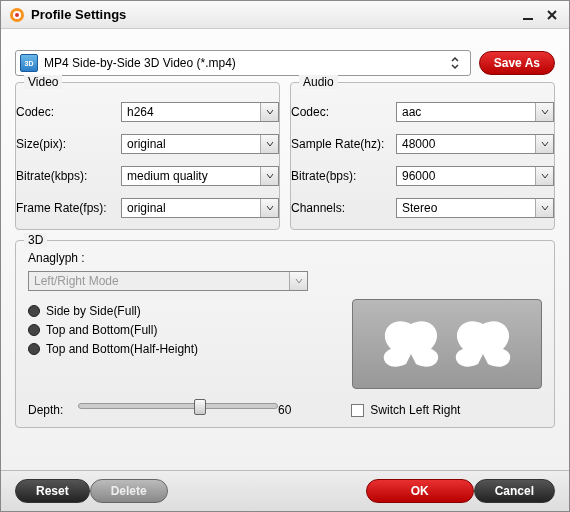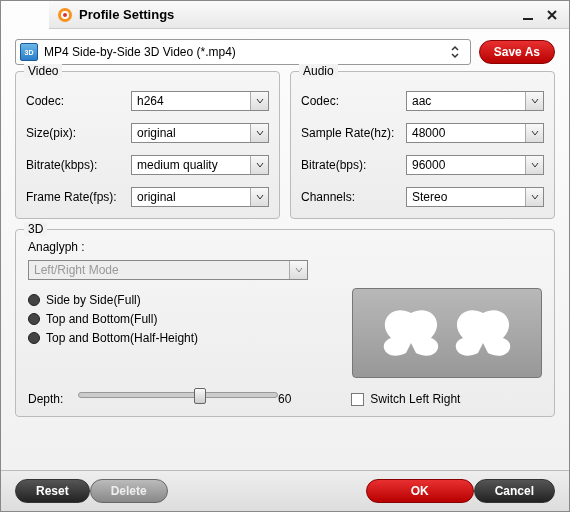--- a/index.html
+++ b/index.html
@@ -1,29 +1,29 @@
 <!DOCTYPE html>
 <html><head>
 <meta charset="utf-8">
 <style>
 *{box-sizing:border-box;margin:0;padding:0;font-family:Arial,sans-serif;font-size:12px;}
 body{width:570px;height:512px;background:#fff;overflow:hidden;}
 .window{width:570px;height:512px;background:linear-gradient(#fdfdfd,#f0f0f0);border:1px solid #888;display:flex;flex-direction:column;}
-.titlebar{height:28px;display:flex;align-items:center;padding:0 8px;background:linear-gradient(#fafafa,#e8e8e8);border-bottom:1px solid #ccc;margin-left:48px;}
+.titlebar{height:28px;display:flex;align-items:center;padding:0 8px;background:linear-gradient(#fafafa,#e8e8e8);border-bottom:1px solid #ccc;}
 .titlebar .ticon{width:16px;height:16px;margin-right:6px;}
 .titlebar .title{font-weight:bold;font-size:13px;flex:1;}
 .titlebar .wbtn{width:18px;height:18px;margin-left:6px;cursor:pointer;display:flex;align-items:center;justify-content:center;font-weight:bold;}
-.toprow{display:flex;align-items:center;padding:10px 14px 6px;gap:8px;}
+.toprow{display:flex;align-items:center;padding:10px 14px 6px;gap:8px;margin-top:11px;}
 .profile-combo{flex:1;height:26px;background:#fff;border:1px solid #999;border-radius:3px;display:flex;align-items:center;padding:0 4px;}
 .profile-combo .picon{width:18px;height:18px;background:linear-gradient(#6bb8e8,#2a7ec8);border:1px solid #1a5a9a;border-radius:2px;display:flex;align-items:center;justify-content:center;color:#fff;font-size:7px;font-weight:bold;}
 .profile-combo .ptext{flex:1;padding:0 6px;}
 .profile-combo .pdrop{width:16px;text-align:center;}
 .redbtn{height:24px;padding:0 14px;background:linear-gradient(#e83030,#b80000);color:#fff;border:1px solid #800;border-radius:12px;font-weight:bold;cursor:pointer;display:flex;align-items:center;}
 .cols{display:flex;gap:10px;padding:0 14px;}
-.group{flex:1;border:1px solid #bbb;border-radius:4px;padding:8px 10px 10px;background:linear-gradient(#f6f6f6,#ececec);position:relative;}
+.group{flex:1;border:1px solid #bbb;border-radius:4px;padding:8px 0 10px;background:linear-gradient(#f6f6f6,#ececec);position:relative;}
 .group-title{position:absolute;top:-8px;left:8px;background:inherit;padding:0 4px;background:#f2f2f2;}
 .field{display:flex;align-items:center;margin-top:10px;height:22px;}
 .field label{width:105px;}
 .combo{flex:1;height:20px;background:#fff;border:1px solid #888;display:flex;align-items:center;}
 .combo .ctext{flex:1;padding:0 5px;}
 .combo .cdrop{width:18px;height:100%;border-left:1px solid #aaa;display:flex;align-items:center;justify-content:center;background:linear-gradient(#f8f8f8,#ddd);}
 .combo.disabled{background:#eee;color:#999;}
 .group3d{margin:10px 14px 4px;border:1px solid #bbb;border-radius:4px;background:linear-gradient(#f6f6f6,#ececec);padding:10px 12px;position:relative;}
 .group3d .gt{position:absolute;top:-8px;left:8px;background:#f2f2f2;padding:0 4px;}
 .anag-label{margin-bottom:6px;}

